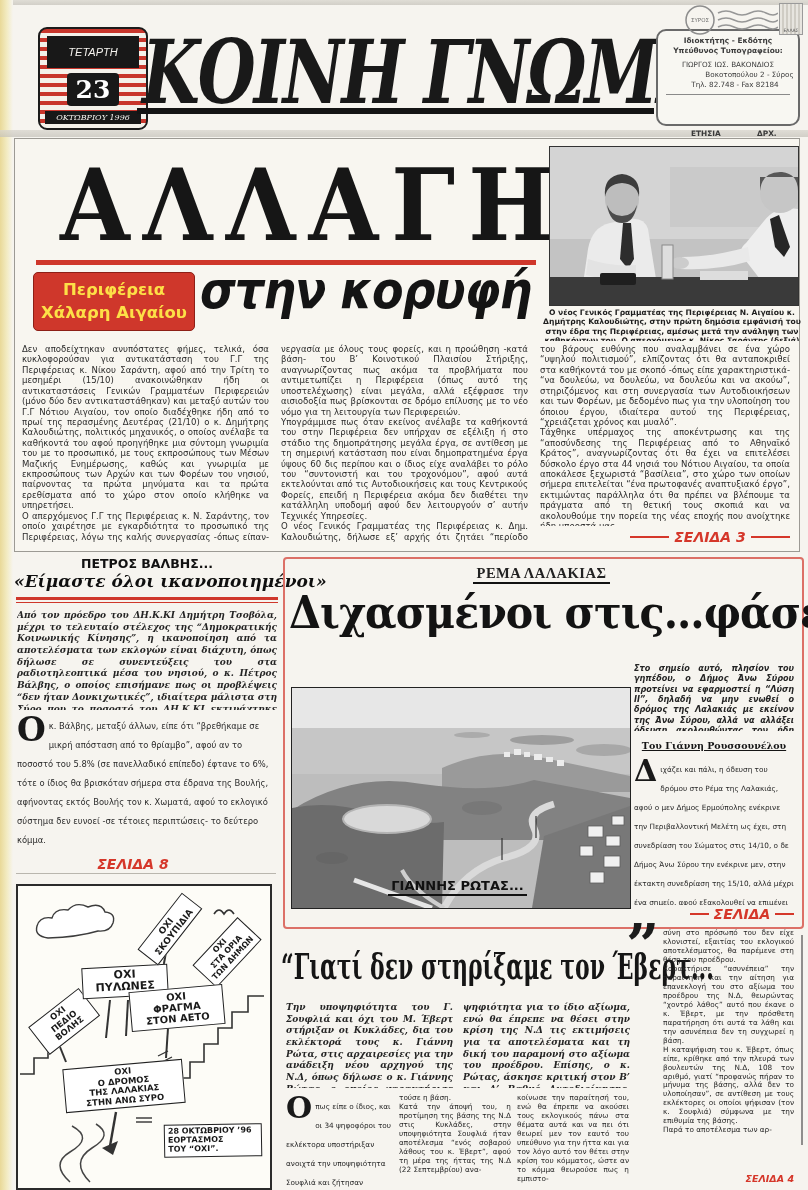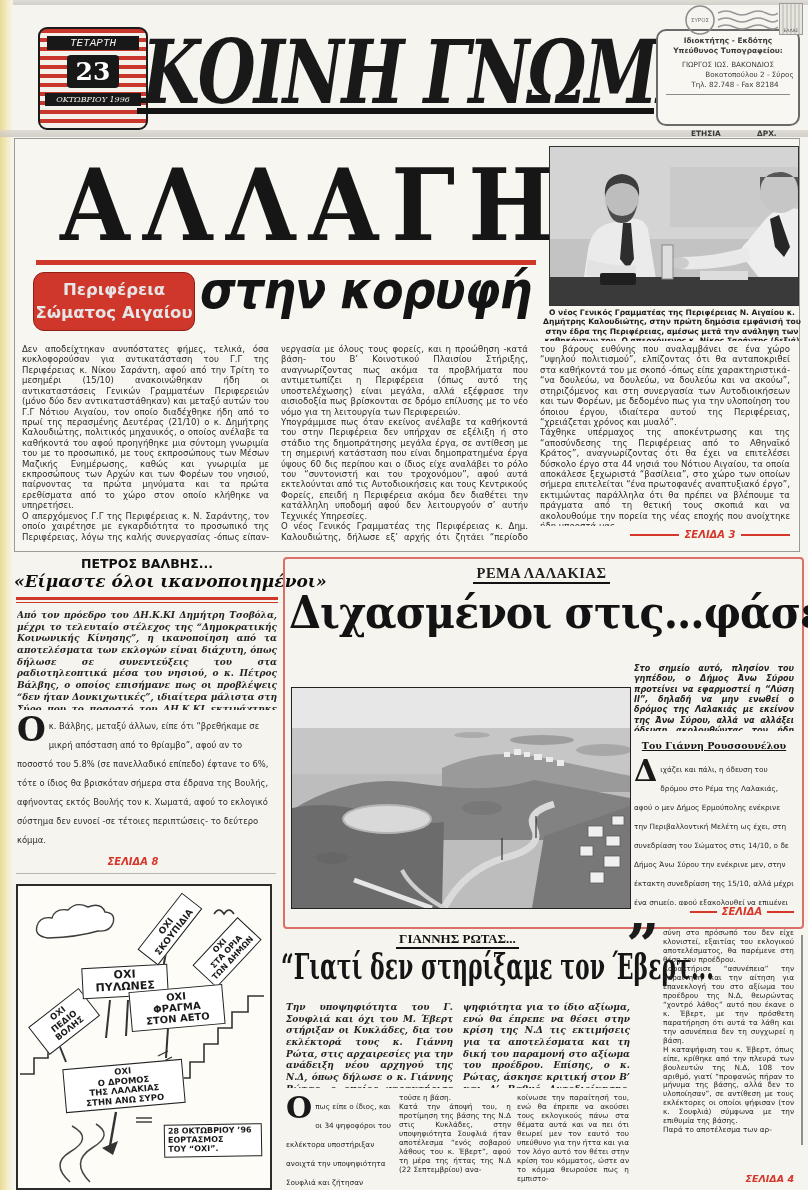--- a/index.html
+++ b/index.html
@@ -7,21 +7,21 @@
         font-family:"DejaVu Sans",sans-serif;color:#222;margin:0 auto;}
   .abs{position:absolute;}
   
   .edge-strip{left:0;top:0;width:13px;height:1190px;
     background:linear-gradient(90deg,#e9d998,#f3ecc4 55%,#f6f4ef);}
   .streak{background:linear-gradient(#d8d5cd,#c6c3bb);opacity:.75;}
   
   .datebox{left:38px;top:27px;width:106px;height:99px;border:2px solid #1b1b1b;border-radius:9px;
     background:repeating-linear-gradient(180deg,#c8362c 0 4px,#f4f1ea 4px 9px);overflow:hidden;}
   .db-top{margin:7px 7px 0;background:#181818;color:#f4f2ee;font-style:italic;font-size:11px;
-    text-align:center;padding:1px 0;font-family:Liberation Mono, monospace;}
+    text-align:center;padding:10px 0;font-family:Liberation Sans, sans-serif;}
   .db-day{width:52px;margin:5px auto;background:#181818;color:#fff;font-size:25px;font-weight:bold;
     text-align:center;border-radius:4px;padding:2px 0;font-family:"DejaVu Serif",serif;}
   .db-bot{margin:0 5px;background:#181818;color:#f4f2ee;font-style:italic;font-size:8px;
     text-align:center;padding:2px 0;font-family:"DejaVu Serif",serif;}
   .paper-title{left:142px;top:20px;width:515px;height:88px;font-family:"DejaVu Serif",serif;
     font-weight:bold;font-style:italic;font-size:64px;letter-spacing:-2px;color:#191919;
     transform:scale(1.04,1.38);transform-origin:left top;white-space:nowrap;}
   .title-bar{left:137px;top:108px;width:517px;height:6px;background:#141414;}
   .subtitle-row{left:139px;top:117px;width:525px;white-space:nowrap;}
   .subtitle{font-weight:bold;font-style:italic;font-size:10.5px;color:#1c1c1c;}
@@ -37,30 +37,30 @@
   .stamp{left:779px;top:3px;width:22px;height:30px;border:1px solid #9a9a9a;
     background:repeating-linear-gradient(90deg,#e7e5df 0 2px,#cfccc4 2px 4px);
     display:flex;align-items:flex-end;justify-content:center;}
   .stamp span{font-size:4.5px;color:#555;padding-bottom:1px;}
   
   .main-frame{left:14px;top:138px;width:784px;height:412px;border:1px solid #9c9a94;background:#f8f6f0;}
   .hl-main{left:60px;top:146px;width:490px;height:114px;font-family:"DejaVu Serif",serif;font-weight:bold;
     font-size:90px;letter-spacing:13px;color:#161616;transform:scaleY(1.1);transform-origin:top left;white-space:nowrap;}
   .red-rule{left:36px;top:260px;width:500px;height:5px;background:#cf372b;}
   .badge{left:33px;top:272px;width:160px;height:57px;background:#cf372b;border:1px solid #8d1f16;
-    border-radius:11px;color:#e5e5e5;font-weight:bold;font-size:16.5px;line-height:1.35;text-align:center;
+    border-radius:5px;color:#fde047;font-weight:bold;font-size:16.5px;line-height:1.35;text-align:center;
     display:flex;flex-direction:column;justify-content:center;}
   .hl-sub{left:200px;top:260px;width:345px;height:76px;font-weight:bold;font-style:italic;font-size:46px;
     letter-spacing:-1px;color:#141414;transform:scaleY(1.12);transform-origin:top left;white-space:nowrap;}
   .photo1{left:549px;top:146px;width:248px;height:158px;border:1px solid #333;overflow:hidden;background:#c5c5c5;}
   .caption{left:543px;top:308px;width:258px;height:33px;font-size:7.6px;font-weight:bold;line-height:1.25;
     text-align:center;color:#1d1d1d;overflow:hidden;}
   .story-col{font-size:8.55px;line-height:1.22;text-align:justify;color:#2b2b2b;
     white-space:pre-line;overflow:hidden;}
-  .pageref{display:flex;align-items:center;gap:5px;color:#d5372a;font-weight:bold;font-style:italic;font-size:10px;}
+  .pageref{display:flex;align-items:center;gap:5px;color:#d5372a;font-weight:bold;font-style:italic;font-size:14px;}
   .pageref .ln{flex:1;height:2px;background:#d5372a;}
   
   .kicker{text-align:center;font-weight:bold;color:#111;}
   .valvis-hl{left:14px;top:571px;width:266px;text-align:center;font-family:"DejaVu Serif",serif;
     font-weight:bold;font-style:italic;font-size:17px;color:#0f0f0f;white-space:nowrap;}
   .red-ul1{left:16px;top:597px;width:262px;height:3px;background:#cf372b;}
   .red-ul2{left:16px;top:602px;width:262px;height:1px;background:#cf372b;}
   .lead-serif{font-family:"DejaVu Serif",serif;font-style:italic;font-weight:bold;text-align:justify;
     color:#242424;overflow:hidden;}
   .dropcap{float:left;font-family:"DejaVu Serif",serif;font-weight:bold;font-size:33px;line-height:.82;
@@ -133,21 +133,21 @@
   </svg>
   <div class="abs stamp">
     <span>ΕΛΛΑΣ</span>
   </div>
 
   <div class="abs main-frame"></div>
   <div class="abs hl-main">ΑΛΛΑΓΗ</div>
   <div class="abs red-rule"></div>
   <div class="abs badge">
     <span>Περιφέρεια</span>
-    <span>Σώματος Αιγαίου</span>
+    <span>Χάλαρη Αιγαίου</span>
   </div>
   <div class="abs hl-sub">στην κορυφή</div>
 
   <div class="abs photo1">
     <svg width="248" height="158" viewBox="0 0 248 158">
       <rect width="248" height="158" fill="#c3c3c3"></rect>
       <rect width="248" height="92" fill="#d4d4d4"></rect>
       <rect x="120" y="20" width="128" height="60" fill="#cacaca"></rect>
 
       <path d="M30,158 L38,102 Q42,80 60,76 L80,72 Q94,70 98,82 L106,132 L98,158 Z" fill="#ebebeb"></path>
@@ -301,21 +301,21 @@
   <div class="abs" style="left:634px;top:757px;width:160px;height:148px;overflow:hidden;">
     <span class="dropcap" style="font-size:30px;">Δ</span>
     <span class="small-body">ιχάζει και πάλι, η όδευση του δρόμου στο Ρέμα της Λαλακιάς, αφού ο μεν Δήμος Ερμούπολης ενέκρινε την Περιβαλλοντική Μελέτη ως έχει, στη συνεδρίαση του Σώματος στις 14/10, ο δε Δήμος Άνω Σύρου την ενέκρινε μεν, στην έκτακτη συνεδρίαση της 15/10, αλλά μέχρι ένα σημείο, αφού εξακολουθεί να επιμένει ότι “η λύση Ι, που προωθείται, είναι η ακριβότερη” και ότι ο δρόμος δεν πρέπει να συναντήσει αυτόν της Άνω Σύρου, αλλά να γίνει παράκαμψη στο πρώην λατομείο Χάλαρη, ακολουθώντας τον ήδη χαραγμένο -από το Δήμο- δρόμο (χωματόδρομο), στο δεξιό μέρος, προκειμένου να μην επιβαρυνθεί ο δρόμος της Άνω Σύρου κυ</span>
   </div>
   <div class="abs pageref" style="left:690px;top:906px;width:104px;">
     <span class="ln"></span>
     <span>ΣΕΛΙΔΑ</span>
     <span class="ln"></span>
   </div>
 
-  <div class="abs kicker" style="left:285px;top:931px;width:345px;font-size:13px;font-family:Liberation Serif, serif;">
+  <div class="abs kicker" style="left:285px;top:878px;width:345px;font-size:13px;">
     <span class="u2">ΓΙΑΝΝΗΣ ΡΩΤΑΣ...</span>
   </div>
   <div class="abs rotas-hl">“Γιατί δεν στηρίξαμε τον Έβερτ...</div>
   <div class="abs bigquote">”</div>
 
   <div class="abs lead-serif" style="left:286px;top:1002px;width:167px;height:86px;font-size:9px;line-height:1.3;">Την υποψηφιότητα του Γ. Σουφλιά και όχι του Μ. Έβερτ στήριξαν οι Κυκλάδες, δια του εκλέκτορά τους κ. Γιάννη Ρώτα, στις αρχαιρεσίες για την ανάδειξη νέου αρχηγού της Ν.Δ, όπως δήλωσε ο κ. Γιάννης Ρώτας, ο οποίος χαρακτήρισε “λάθος” την απόφαση του κ. Έβερτ να δηλώσει -τη μέρα των εκλογών- ότι παραιτείται, και μετά από λίγες μέρες να θέτει εκ νέου υπο-</div>
   <div class="abs lead-serif" style="left:463px;top:1002px;width:167px;height:86px;font-size:9px;line-height:1.3;">ψηφιότητα για το ίδιο αξίωμα, ενώ θα έπρεπε να θέσει στην κρίση της Ν.Δ τις εκτιμήσεις για τα αποτελέσματα και τη δική του παραμονή στο αξίωμα του προέδρου. Επίσης, ο κ. Ρώτας, άσκησε κριτική στον Β’ και Α’ Βαθμό Αυτοδιοίκησης, ενώ φάνηκε “ανοιχτός” σε πρόταση να ηγηθεί συνδυασμού τις επόμενες Δημοτικές Εκλογές, υποστηριζόμενος από τη Ν.Δ.</div>
 
   <div class="abs" style="left:286px;top:1094px;width:107px;height:96px;overflow:hidden;">
     <span class="dropcap" style="font-size:30px;">Ο</span>

